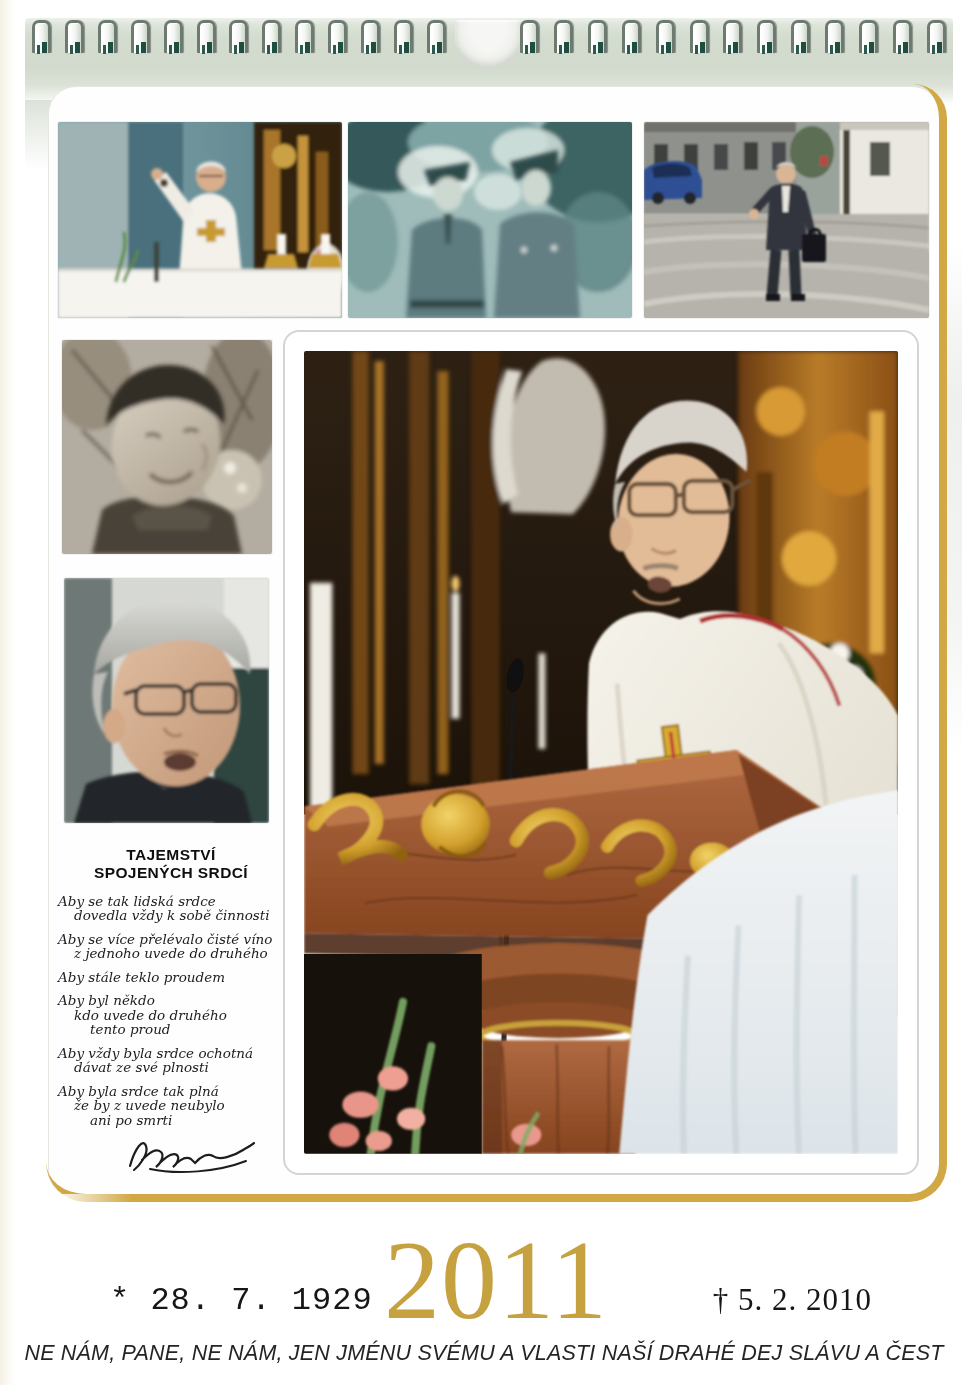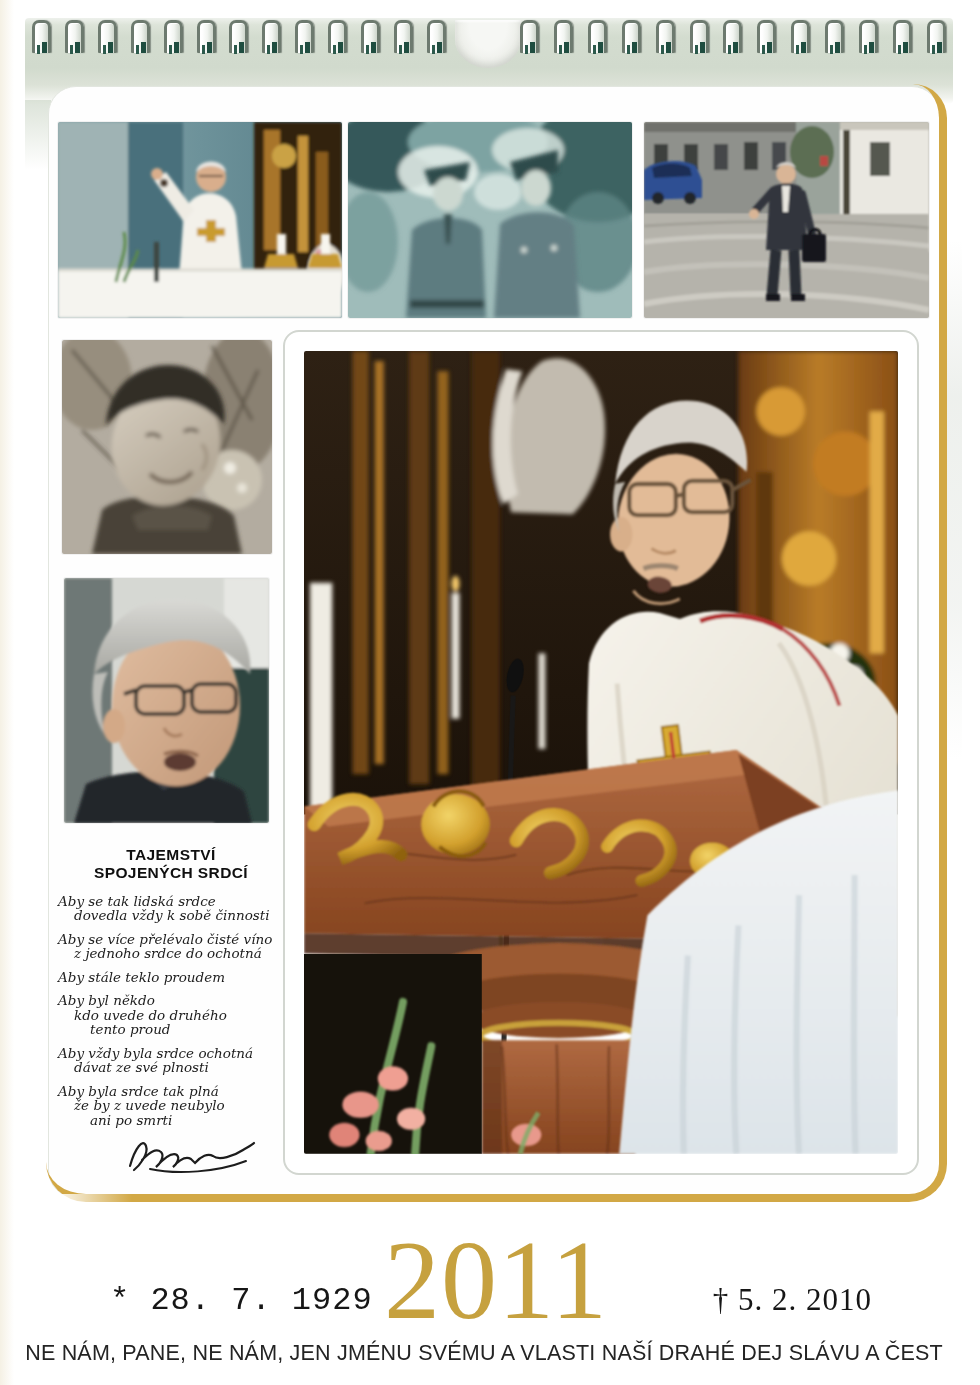--- a/index.html
+++ b/index.html
@@ -57,21 +57,21 @@
   .ln{font-family:"DejaVu Serif",serif;font-style:italic;font-size:13.5px;line-height:14.5px;
         white-space:nowrap;color:#1c1c1c;}
   .in1{padding-left:16px;} .in2{padding-left:32px;}
   .signature{position:absolute;left:122px;top:1126px;width:138px;height:54px;}
   
   .year{position:absolute;left:0;right:0;top:1224px;text-align:center;transform:translateX(12px);
         font-family:"Liberation Serif",serif;font-size:112px;line-height:1;color:#c6a13f;letter-spacing:1px;}
   .birth{position:absolute;left:110px;top:1282px;font-size:32px;letter-spacing:1px;color:#161616;font-family:Liberation Mono, monospace;}
   .death{position:absolute;right:96px;top:1282px;font-size:31px;letter-spacing:1px;color:#161616;}
   .caption{position:absolute;left:0;right:0;top:1341px;text-align:center;white-space:nowrap;
-        font-family:"Liberation Sans",sans-serif;font-size:21.5px;letter-spacing:0.2px;color:#242424;}
+        font-family:"Liberation Sans",sans-serif;font-size:21.5px;letter-spacing:0.2px;color:#242424;font-style:italic;}
 </style>
 </head>
 <body>
 
 <div class="page">
   <div class="scan-left-edge"></div>
   <div class="scan-right-shade"></div>
 
   <div class="binding-strip"></div>
   <div class="binding-fade-left"></div>
@@ -468,21 +468,21 @@
       <div>TAJEMSTVÍ</div>
       <div>SPOJENÝCH SRDCÍ</div>
     </div>
     <div class="poem-body">
       <div class="stanza">
         <div class="ln">Aby se tak lidská srdce</div>
         <div class="ln in1">dovedla vždy k sobě činnosti</div>
       </div>
       <div class="stanza">
         <div class="ln">Aby se více přelévalo čisté víno</div>
-        <div class="ln in1">z jednoho srdce do ochotná</div>
+        <div class="ln in1">z jednoho uvede do druhého</div>
       </div>
       <div class="stanza">
         <div class="ln">Aby stále teklo proudem</div>
       </div>
       <div class="stanza">
         <div class="ln">Aby byl někdo</div>
         <div class="ln in1">kdo uvede do druhého</div>
         <div class="ln in2">tento proud</div>
       </div>
       <div class="stanza">

